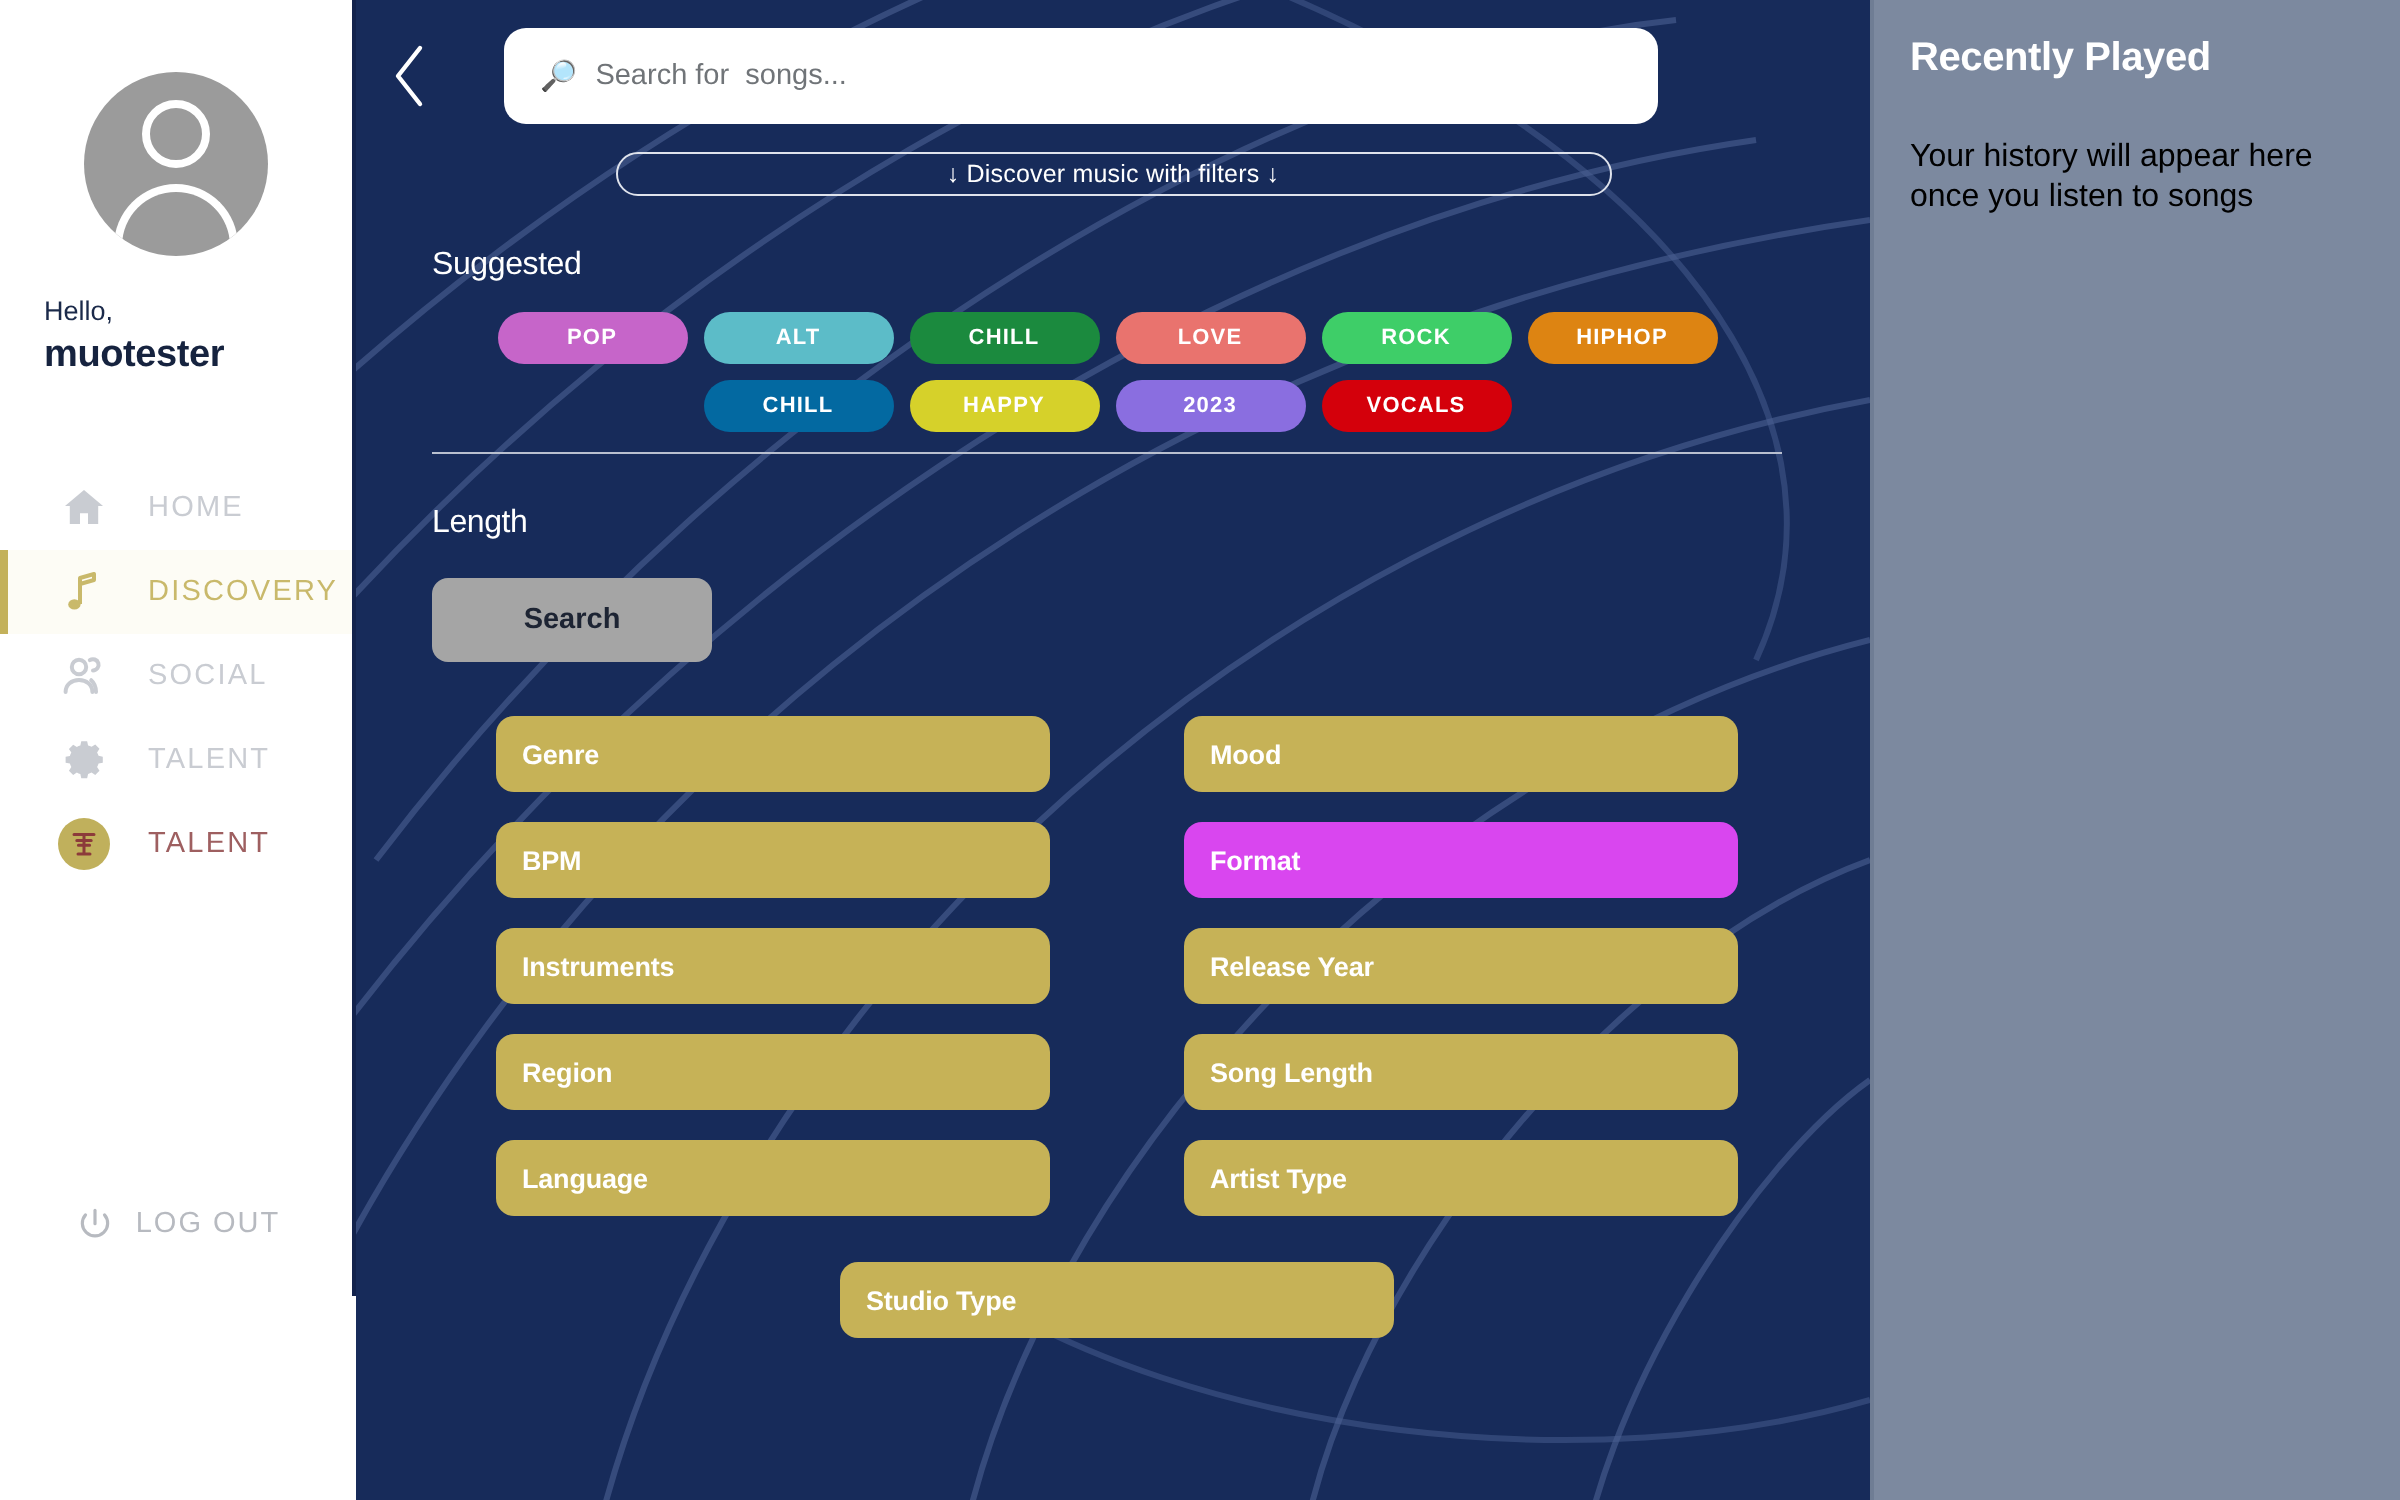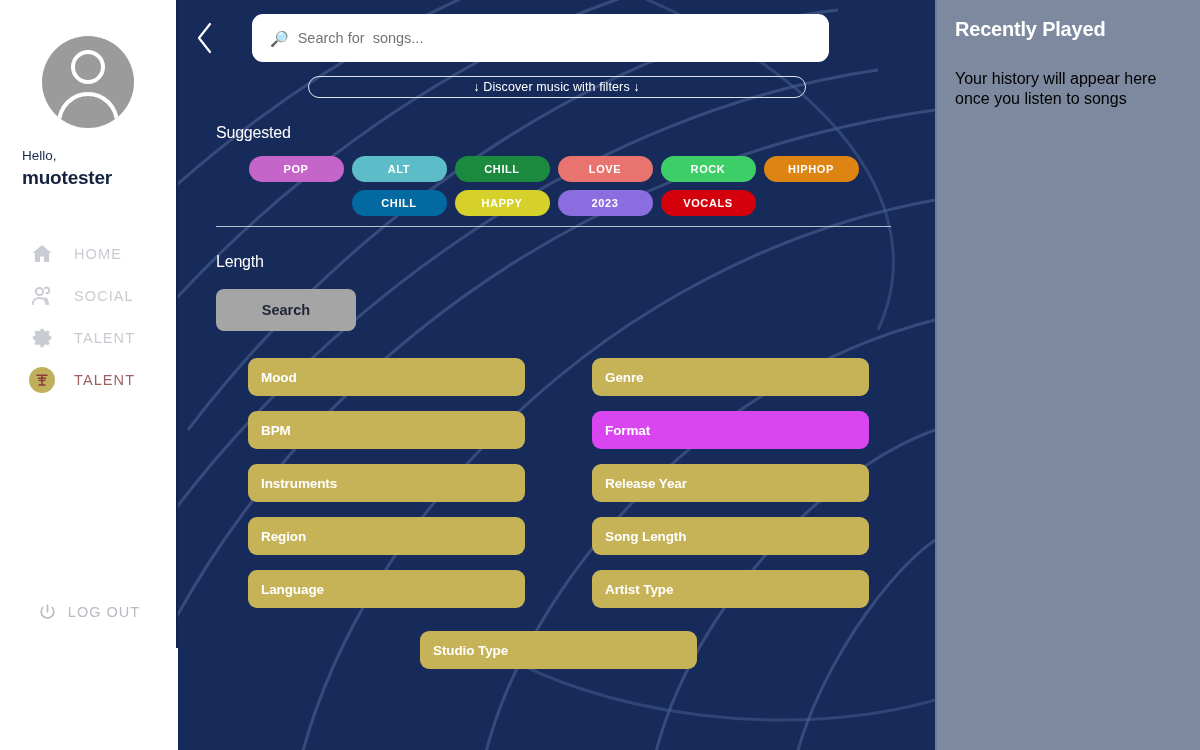--- a/index.html
+++ b/index.html
@@ -329,20 +329,29 @@
 
       <div class="navitem">
         <span class="nicon">
           <svg width="24" height="24" viewBox="0 0 24 24" fill="#c9ccd2">
             <path d="M12 3 2.5 11h2.4v9h5.1v-5.4h4v5.4h5.1v-9h2.4Z"></path>
           </svg>
         </span>
         <span class="nlabel">HOME</span>
       </div>
 
+      <div class="navitem active">
+        <span class="nicon">
+          <svg width="24" height="24" viewBox="0 0 24 24" fill="none" stroke="#c9b96b" stroke-width="2">
+            <path d="M10 18V5l7-2v3l-7 2" stroke-linejoin="round"></path>
+            <ellipse cx="7.2" cy="18.2" rx="3.1" ry="2.6" fill="#c9b96b" stroke="none"></ellipse>
+          </svg>
+        </span>
+        <span class="nlabel">DISCOVERY</span>
+      </div>
 
       <div class="navitem">
         <span class="nicon">
           <svg width="24" height="24" viewBox="0 0 24 24" fill="none" stroke="#c9ccd2" stroke-width="2">
             <circle cx="9.5" cy="7.5" r="3.6"></circle>
             <path d="M2.8 20c0-3.7 3-6 6.7-6s6.7 2.3 6.7 6" stroke-linecap="round"></path>
             <path d="M16.5 9.2a2.8 2.8 0 1 0-1.6-5.1" stroke-linecap="round"></path>
             <path d="M18 20c0-2.6-.9-4.6-2.4-5.9" stroke-linecap="round"></path>
           </svg>
         </span>
@@ -441,22 +450,22 @@
           </div>
         </div>
 
         <div class="divider"></div>
 
         <h2 class="sect">Length</h2>
 
         <button class="searchbtn">Search</button>
 
         <div class="filtergrid">
+          <div class="fpill" style="background: rgb(198, 178, 87);">Genre</div>
           <div class="fpill" style="background: rgb(198, 178, 87);">Mood</div>
-          <div class="fpill" style="background: rgb(198, 178, 87);">Genre</div>
           <div class="fpill" style="background: rgb(198, 178, 87);">BPM</div>
           <div class="fpill" style="background: #d946ef;">Format</div>
           <div class="fpill" style="background: rgb(198, 178, 87);">Instruments</div>
           <div class="fpill" style="background: rgb(198, 178, 87);">Release Year</div>
           <div class="fpill" style="background: rgb(198, 178, 87);">Region</div>
           <div class="fpill" style="background: rgb(198, 178, 87);">Song Length</div>
           <div class="fpill" style="background: rgb(198, 178, 87);">Language</div>
           <div class="fpill" style="background: rgb(198, 178, 87);">Artist Type</div>
           <div class="fpill wide" style="background: rgb(198, 178, 87);">Studio Type</div>
         </div>

